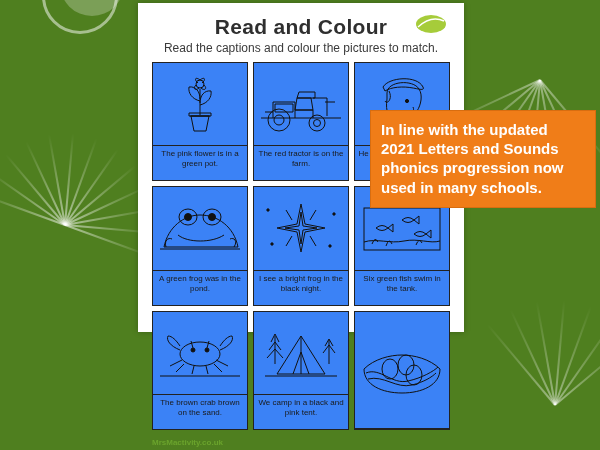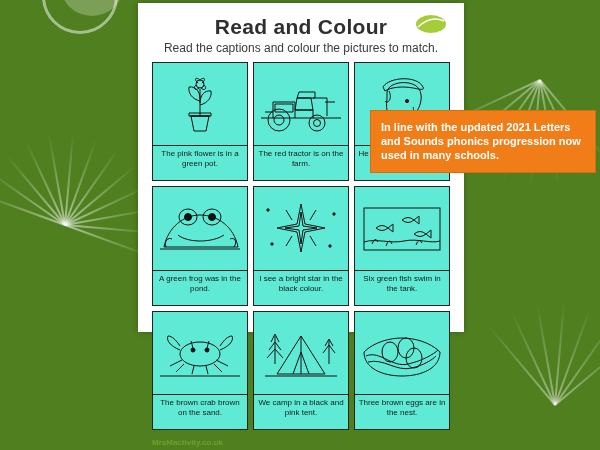--- a/index.html
+++ b/index.html
@@ -129,21 +129,21 @@
     grid-template-columns: repeat(3, 1fr);
     grid-template-rows: repeat(3, 1fr);
     gap: 5px;
     height: 368px;
   }
   .cell {
     border: 1px solid #222;
     display: flex;
     flex-direction: column;
     box-sizing: border-box;
-    background: #5eead4;
+    background: #3b82f6;
   }
   .pic {
     flex: 1 1 auto;
     position: relative;
     overflow: hidden;
     border-bottom: 1px solid #222;
     display: flex;
     align-items: center;
     justify-content: center;
   }
@@ -166,21 +166,21 @@
     font-weight: bold;
   }
   
   .callout {
     position: absolute;
     left: 370px;
     top: 110px;
     width: 226px;
     background: #f07d18;
     color: #ffffff;
-    font-size: 11px;
+    font-size: 15px;
     line-height: 1.28;
     font-weight: bold;
     padding: 9px 10px 10px 10px;
     box-sizing: border-box;
     border: 1px solid #d86d10;
   }
   svg { display: block; }
 </style>
 </head>
 <body>
@@ -328,21 +328,21 @@
               <path d="M43 6 L47 26 L67 30 L47 34 L43 54 L39 34 L19 30 L39 26 Z"></path>
               <path d="M43 14 L45 28 L59 30 L45 32 L43 46 L41 32 L27 30 L41 28 Z"></path>
               <path d="M28 12 L34 22 M58 12 L52 22 M28 48 L34 38 M58 48 L52 38"></path>
               <circle cx="10" cy="12" r="1.2" fill="#111"></circle>
               <circle cx="76" cy="16" r="1.2" fill="#111"></circle>
               <circle cx="14" cy="46" r="1.2" fill="#111"></circle>
               <circle cx="72" cy="48" r="1.2" fill="#111"></circle>
             </g>
           </svg>
         </div>
-        <div class="cap">I see a bright star in the black colour.</div>
+        <div class="cap">I see a bright frog in the black night.</div>
       </div>
 
       <div class="cell">
         <div class="pic">
           <svg width="92" height="60" viewBox="0 0 92 60">
             <g stroke="#111" stroke-width="1" fill="none">
               <rect x="8" y="10" width="76" height="42"></rect>
               <path d="M8 44 C20 40 34 46 48 43 C62 40 74 46 84 43"></path>
               <path d="M20 30 q6 -5 12 0 q-6 5 -12 0 Z M32 30 l5 -4 v8 Z"></path>
               <path d="M46 22 q6 -5 12 0 q-6 5 -12 0 Z M58 22 l5 -4 v8 Z"></path>
@@ -395,21 +395,20 @@
             <g stroke="#111" stroke-width="1" fill="none">
               <path d="M8 28 C8 44 26 52 46 52 C66 52 84 44 84 28 C74 18 58 14 46 14 C34 14 18 18 8 28 Z"></path>
               <ellipse cx="34" cy="28" rx="8" ry="10"></ellipse>
               <ellipse cx="50" cy="24" rx="8" ry="10"></ellipse>
               <ellipse cx="58" cy="34" rx="8" ry="10"></ellipse>
               <path d="M10 32 C24 26 36 44 52 40 C66 37 78 30 82 26"></path>
               <path d="M12 38 C28 34 40 48 56 44 C68 41 76 36 80 32"></path>
             </g>
           </svg>
         </div>
-        <div class="cap">Three brown eggs are in the nest.</div>
       </div>
 
     </div>
 
     <div class="footer">MrsMactivity.co.uk</div>
   </div>
 
   <div class="callout">In line with the updated 2021 Letters and Sounds phonics progression now used in many schools.</div>
 
 </div>

